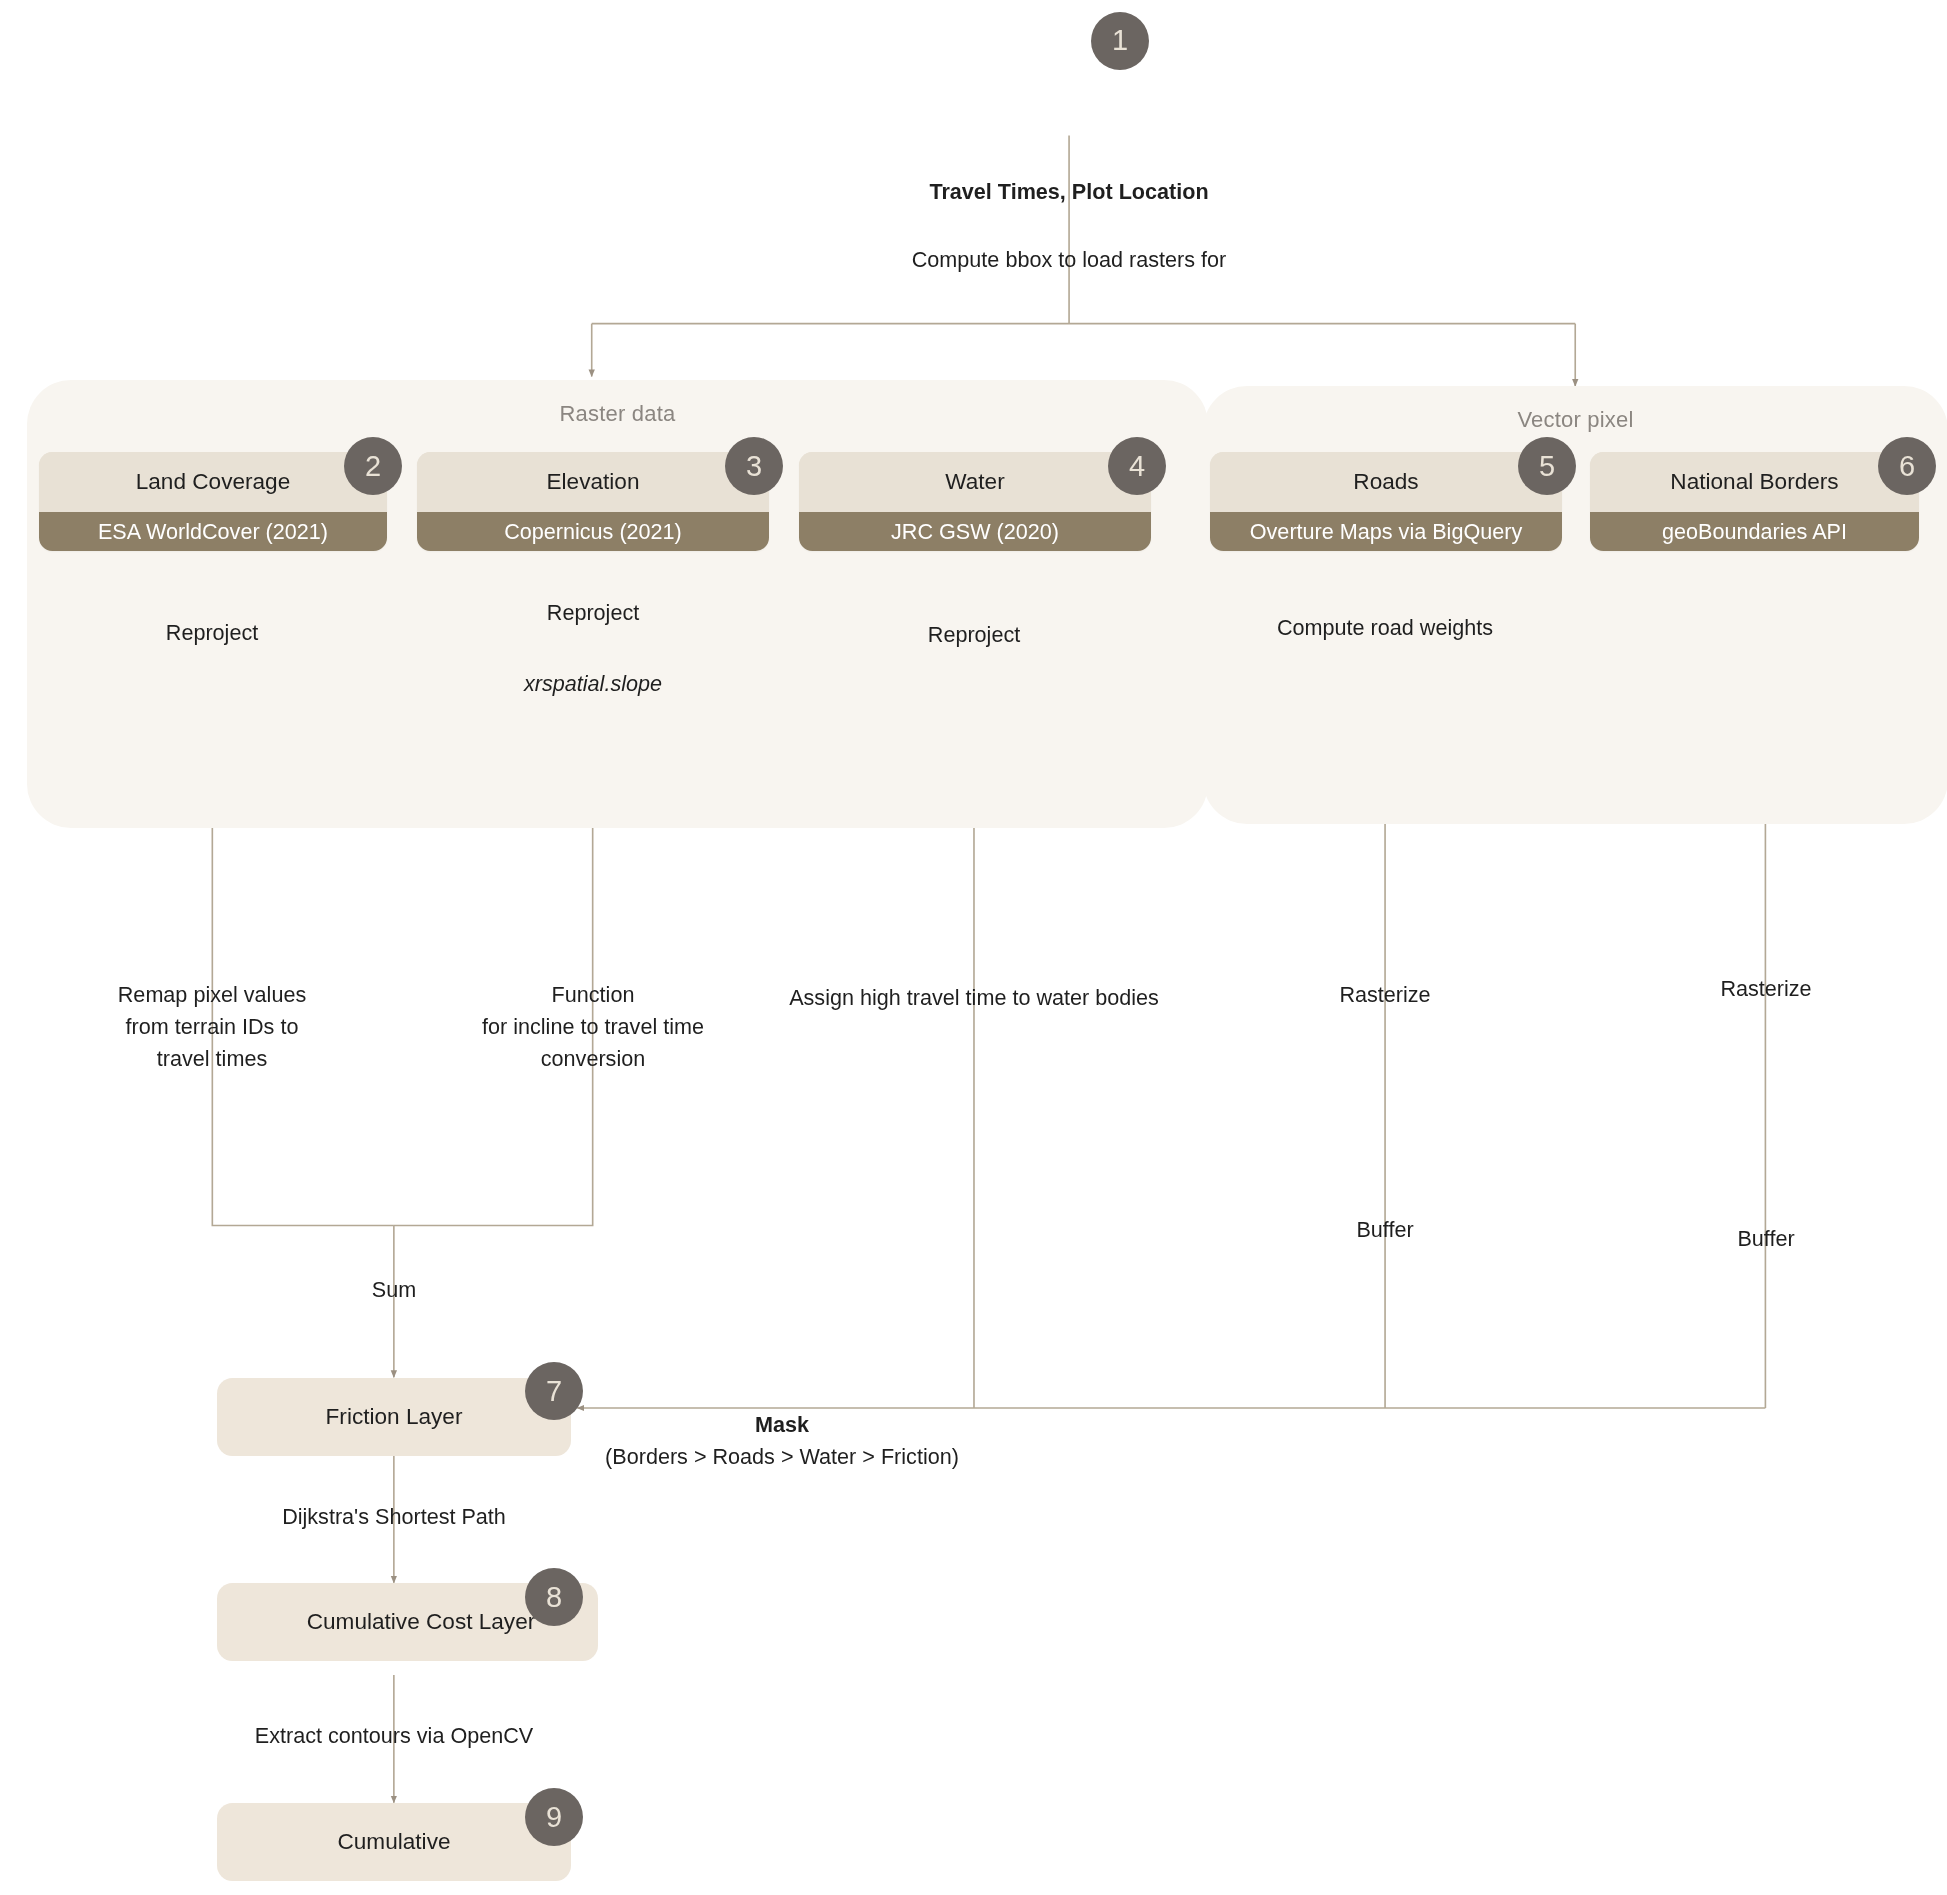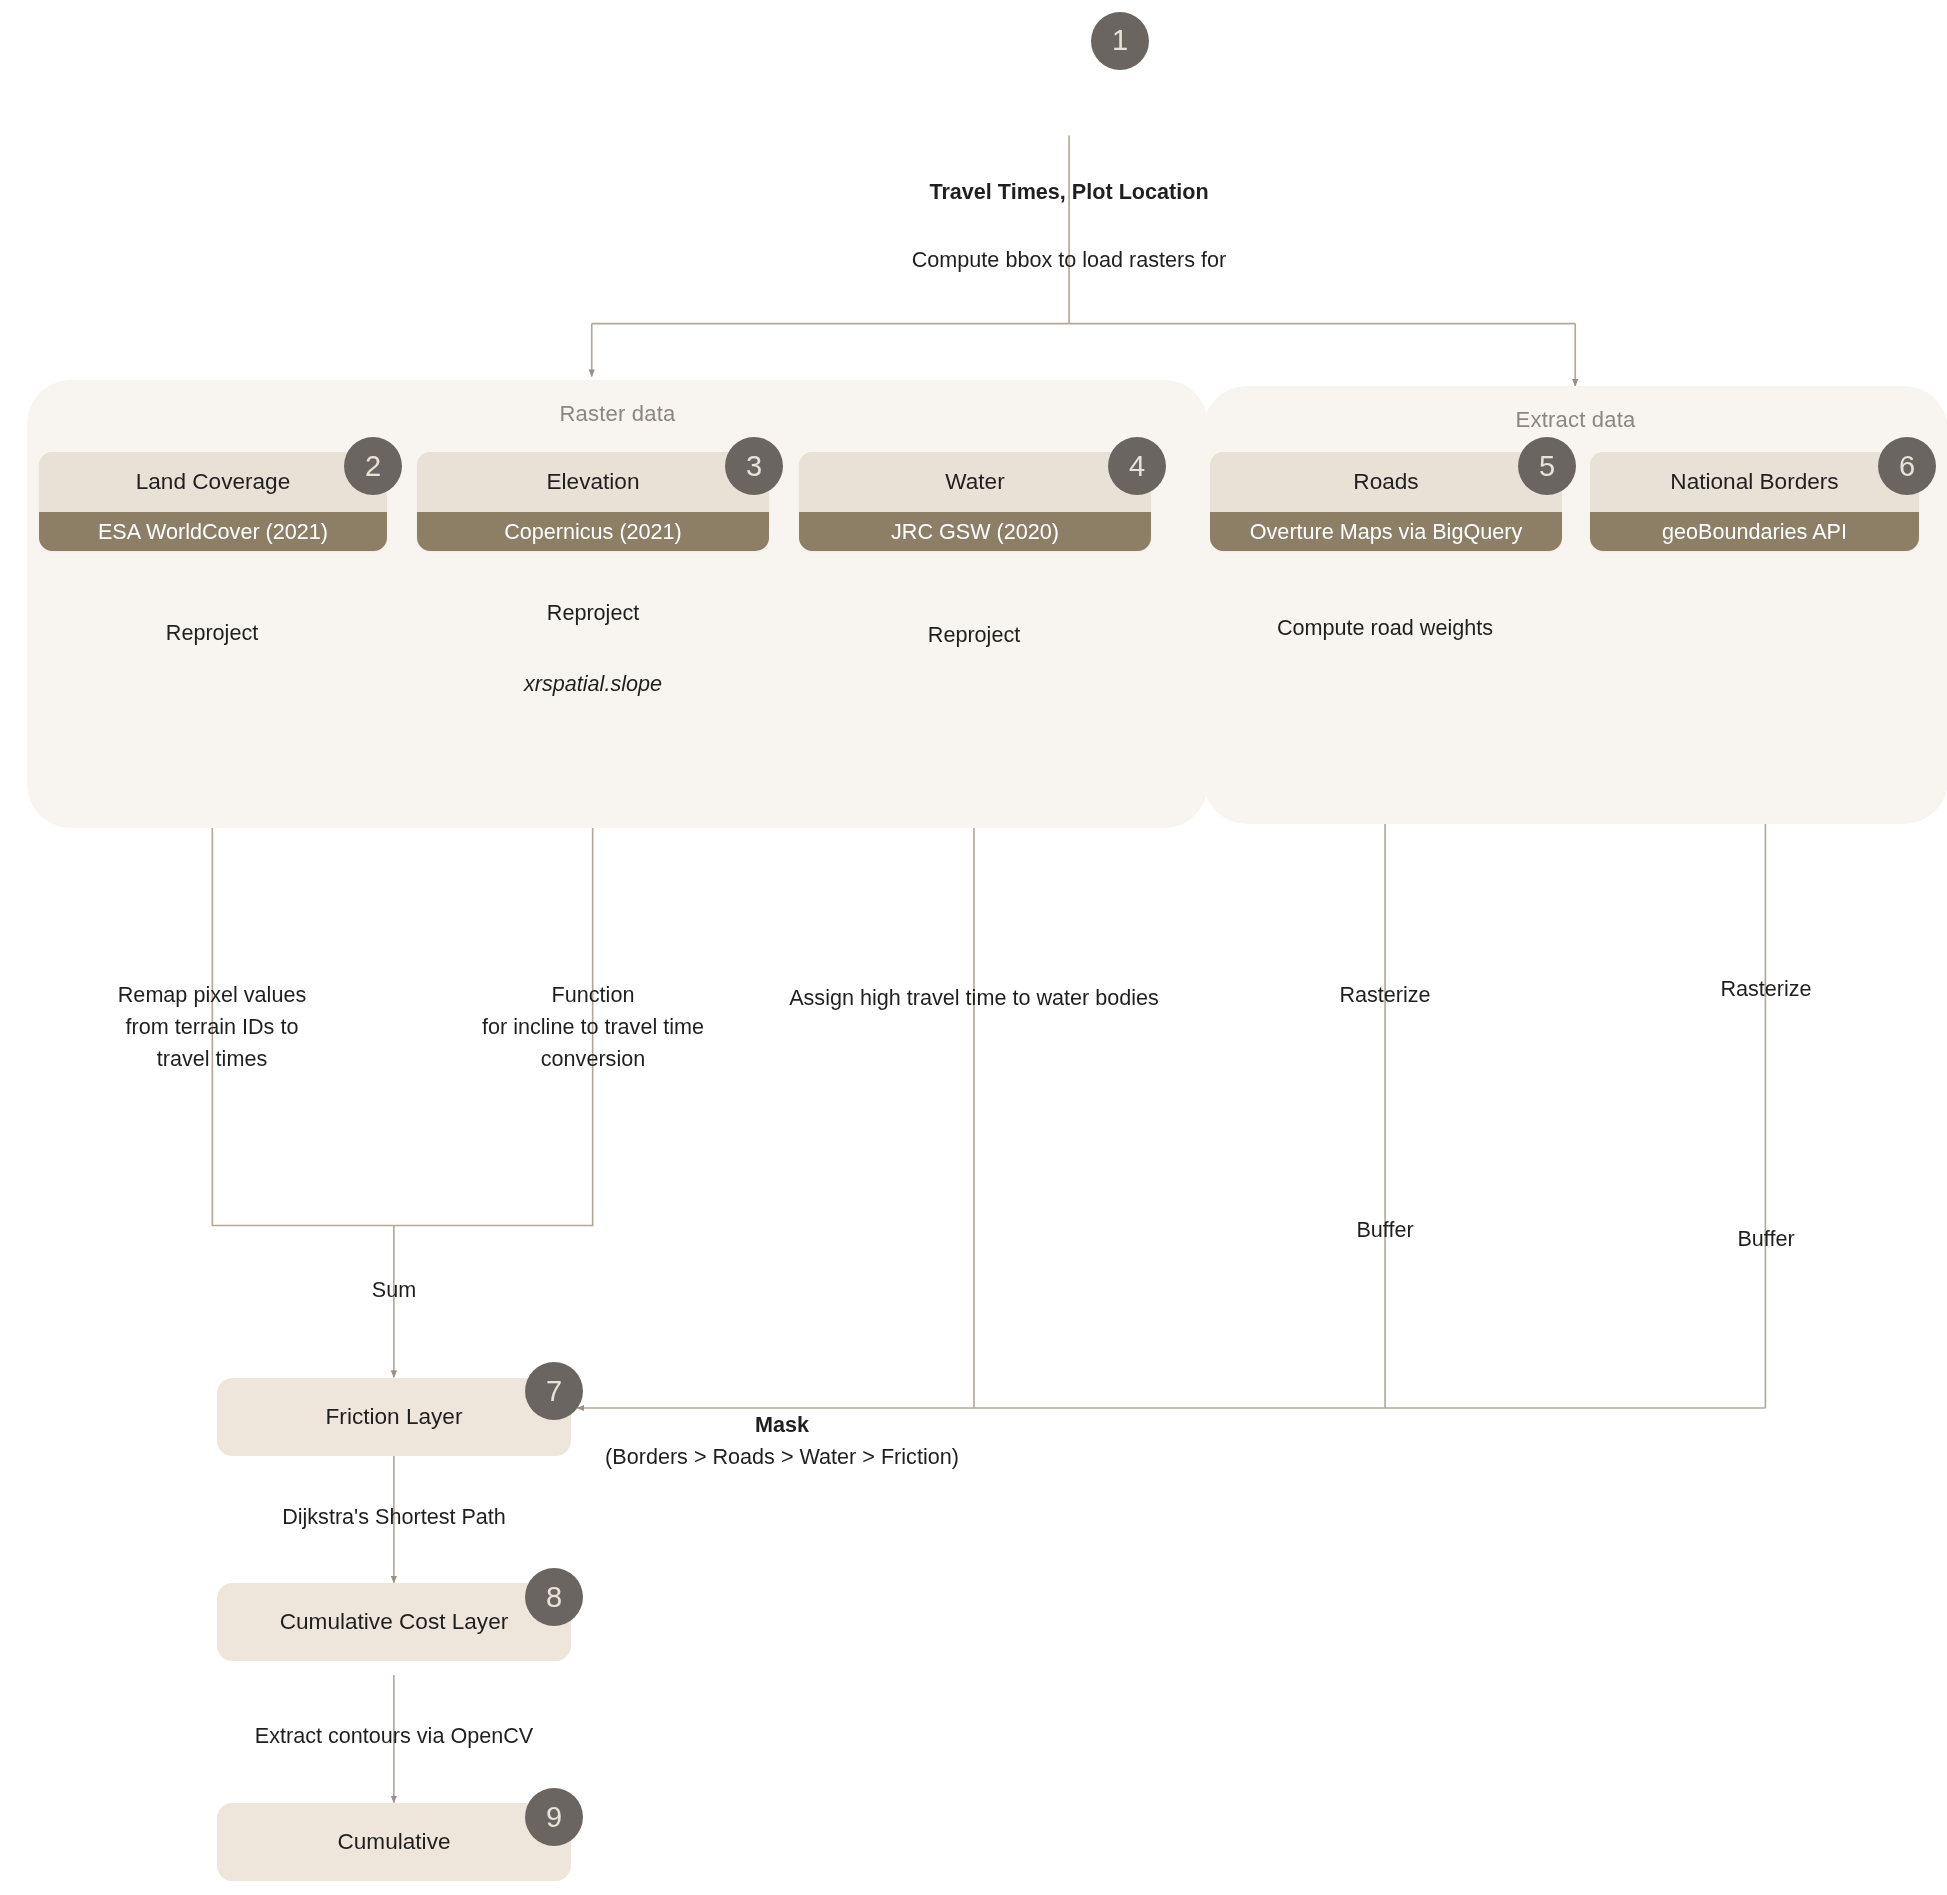--- a/index.html
+++ b/index.html
@@ -166,21 +166,21 @@
 
   <div class="badge" style="left:1091px; top:11.5px;">
     <span>1</span>
   </div>
 
   <div class="group" style="left:27px; top:380px; width:1181px; height:448px;">
     <div class="group-title">Raster data</div>
   </div>
 
   <div class="group" style="left:1203px; top:386px; width:745px; height:438px;">
-    <div class="group-title">Extract data</div>
+    <div class="group-title">Vector pixel</div>
   </div>
 
   <div class="src-node" style="left:39px; top:452px; width:348px;">
     <div class="src-title">Land Coverage</div>
     <div class="src-sub">ESA WorldCover (2021)</div>
   </div>
   <div class="badge" style="left:344px; top:437px;">
     <span>2</span>
   </div>
 
@@ -217,21 +217,21 @@
   </div>
 
 
   <div class="node" style="left:217px; top:1378px; width:354px; height:78px;">
     <span>Friction Layer</span>
   </div>
   <div class="badge" style="left:525px; top:1362px;">
     <span>7</span>
   </div>
 
-  <div class="node" style="left:217px; top:1583px; width:354px; height:78px;">
+  <div class="node" style="left:217px; top:1583px; width:354px; height:78px;padding-left:27px;">
     <span>Cumulative Cost Layer</span>
   </div>
   <div class="badge" style="left:525px; top:1568px;">
     <span>8</span>
   </div>
 
   <div class="node" style="left:217px; top:1803px; width:354px; height:78px;">
     <span>Cumulative</span>
   </div>
   <div class="badge" style="left:525px; top:1788px;">

